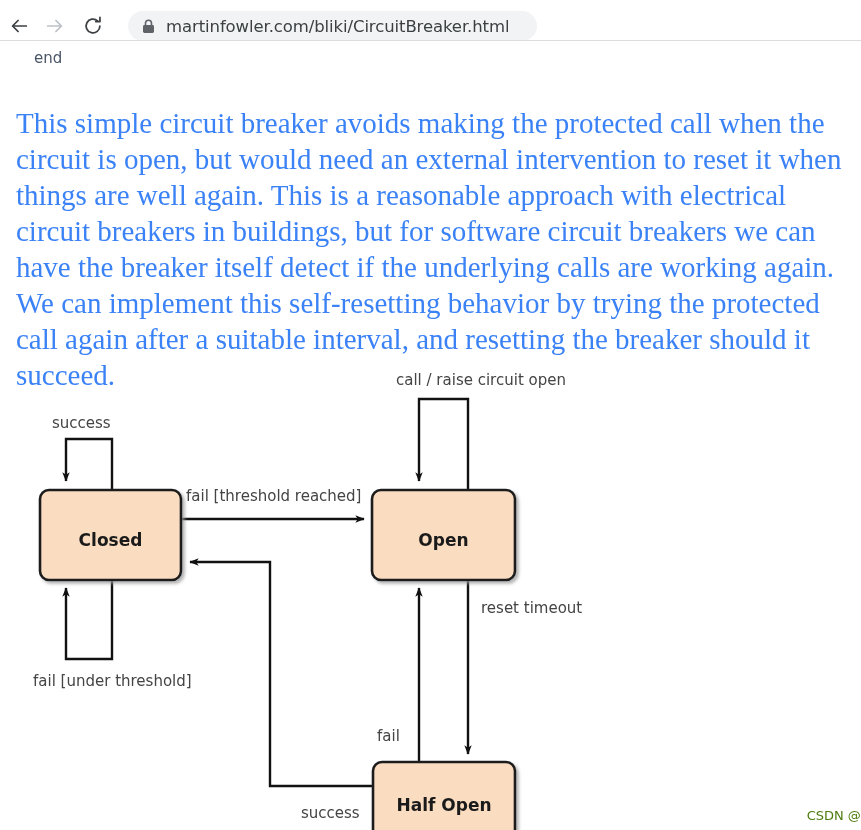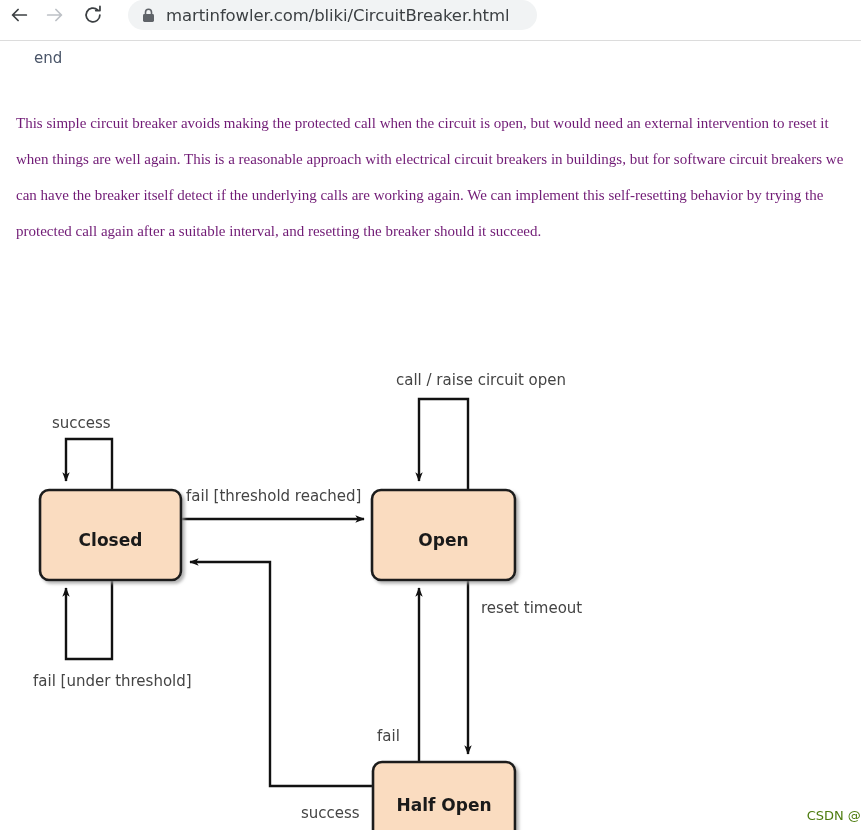--- a/index.html
+++ b/index.html
@@ -16,21 +16,21 @@
   }
 
   
   #browser-chrome {
     position: absolute;
     left: 0; top: 0;
     width: 861px;
     height: 41px;
     background: #ffffff;
     display: flex;
-    align-items: flex-start;
+    align-items: flex-end;
   }
   #chrome-divider {
     position: absolute;
     left: 0; top: 40px;
     width: 861px;
     height: 1px;
     background: #dcdcdc;
   }
   .nav-btn {
     width: 30px;
@@ -82,23 +82,23 @@
     font-size: 15px;
     color: #4a5568;
   }
 
   #body-paragraph {
     position: absolute;
     left: 16px;
     top: 48px;
     width: 830px;
     font-family: "Liberation Serif", serif;
-    font-size: 15px;
+    font-size: 29px;
     line-height: 36px;
-    color: #701a75;
+    color: #3b82f6;
     text-align: left;
     margin-top: 16px;
   }
 
   
   #state-diagram {
     position: absolute;
     left: 0;
     top: 240px;
     width: 861px;

